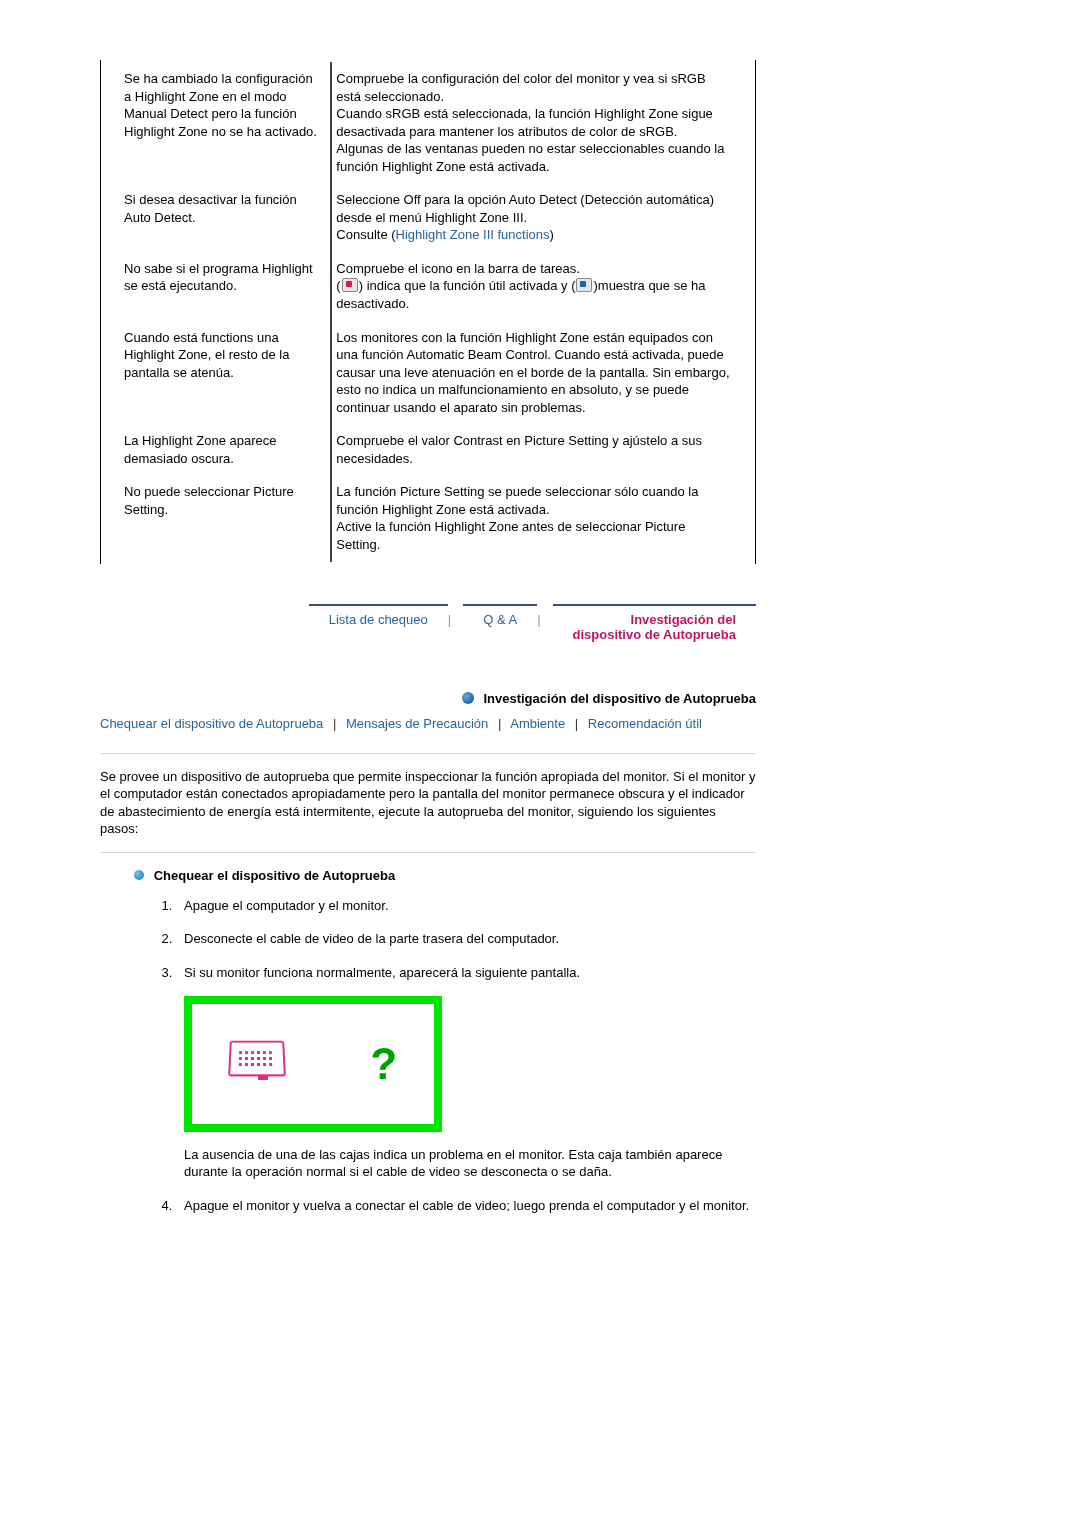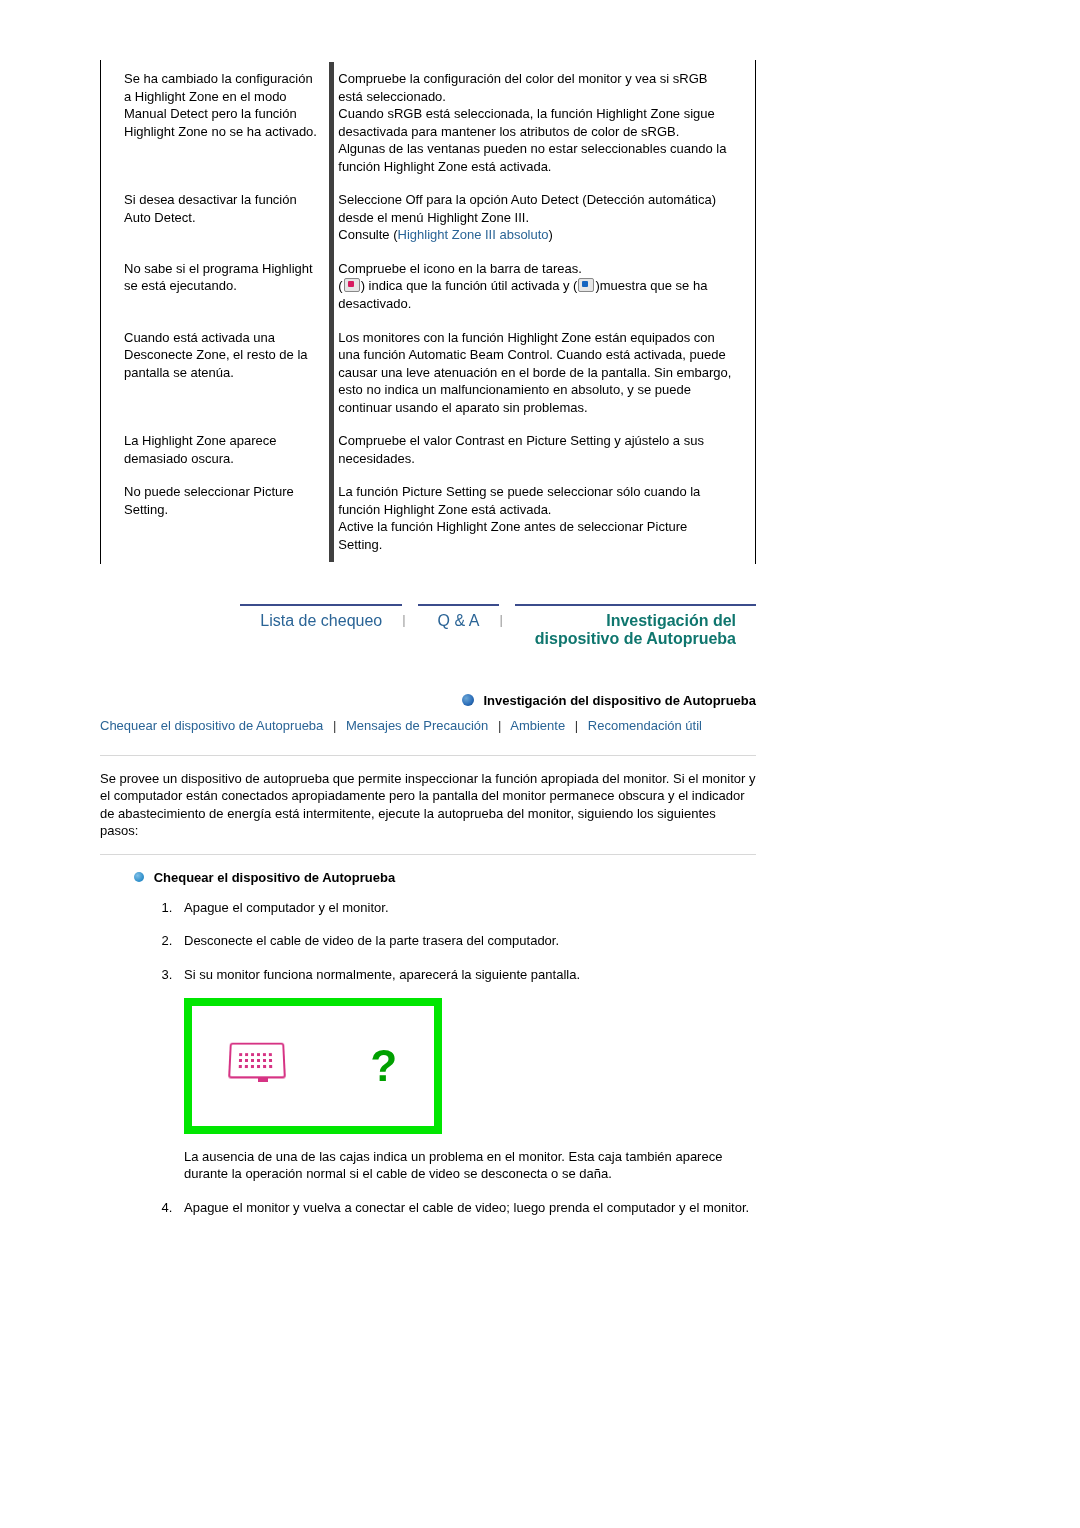--- a/index.html
+++ b/index.html
@@ -17,21 +17,21 @@
   }
   table.rows {
     width: 100%;
     border-collapse: collapse;
     table-layout: fixed;
   }
   table.rows td {
     vertical-align: top;
     padding: 8px 4px;
     line-height: 1.35;
-    border-left: 5px solid #404040;
+    border-left: 2px solid #404040;
     border-right: 1px solid #fff;
   }
   table.rows td.leftcol { width: 33%; padding-right: 12px; border-left:1px solid #fff;}
   table.rows td.rightcol { width: 67%; border-right:1px solid #fff;}
   table.rows tr { }
   .side-borders {
     border-left: 1px solid #000;
     border-right: 1px solid #000;
     padding: 2px 18px;
   }
@@ -39,27 +39,27 @@
   .tab-bar {
     display: flex;
     justify-content: flex-end;
     gap: 0;
     margin-top: 40px;
   }
   .tab {
     border-top: 2px solid #3b4c8c;
     padding: 6px 20px 0 20px;
     margin-left: 12px;
-    font-size: 16px;
+    font-size: 13px;
     min-height: 34px;
     text-align: right;
   }
   .tab .tlink { color: #2a6496; font-weight: normal; }
   .tab.active { text-align: right; }
-  .tab.active .ttext { color: #0f766e; font-weight: bold; display:block; }
+  .tab.active .ttext { color: #be185d; font-weight: bold; display:block; }
   .sep-dot {
     color: #999;
     align-self: flex-start;
     padding-top: 8px;
   }
   .section-head {
     margin-top: 44px;
     margin-bottom: 10px;
     text-align: right;
   }
@@ -183,31 +183,31 @@
           <tr>
         <td class="leftcol">Se ha cambiado la configuración a Highlight Zone en el modo Manual Detect pero la función Highlight Zone no se ha activado.</td>
         <td class="rightcol" style="white-space:pre-line">Compruebe la configuración del color del monitor y vea si sRGB está seleccionado.
 Cuando sRGB está seleccionada, la función Highlight Zone sigue desactivada para mantener los atributos de color de sRGB.
 Algunas de las ventanas pueden no estar seleccionables cuando la función Highlight Zone está activada.</td>
       </tr>
 
       <tr>
         <td class="leftcol">Si desea desactivar la función Auto Detect.</td>
         <td class="rightcol" style="white-space:pre-line"><span>Seleccione Off para la opción Auto Detect (Detección automática) desde el menú Highlight Zone III.
-Consulte (</span><a class="link" href="#">Highlight Zone III absoluto</a><span>)</span></td>
+Consulte (</span><a class="link" href="#">Highlight Zone III functions</a><span>)</span></td>
       </tr>
 
       <tr>
         <td class="leftcol">No sabe si el programa Highlight se está ejecutando.</td>
         <td class="rightcol" style="white-space:pre-line"><span>Compruebe el icono en la barra de tareas.
 (</span><span class="tray-icon on"></span><span>) indica que la función útil activada y (</span><span class="tray-icon off"></span><span>)muestra que se ha desactivado.</span></td>
       </tr>
 
       <tr>
-        <td class="leftcol">Cuando está activada una Desconecte Zone, el resto de la pantalla se atenúa.</td>
+        <td class="leftcol">Cuando está functions una Highlight Zone, el resto de la pantalla se atenúa.</td>
         <td class="rightcol">Los monitores con la función Highlight Zone están equipados con una función Automatic Beam Control. Cuando está activada, puede causar una leve atenuación en el borde de la pantalla. Sin embargo, esto no indica un malfuncionamiento en absoluto, y se puede continuar usando el aparato sin problemas.</td>
       </tr>
 
       <tr>
         <td class="leftcol">La Highlight Zone aparece demasiado oscura.</td>
         <td class="rightcol">Compruebe el valor Contrast en Picture Setting y ajústelo a sus necesidades.</td>
       </tr>
 
 
       <tr>

